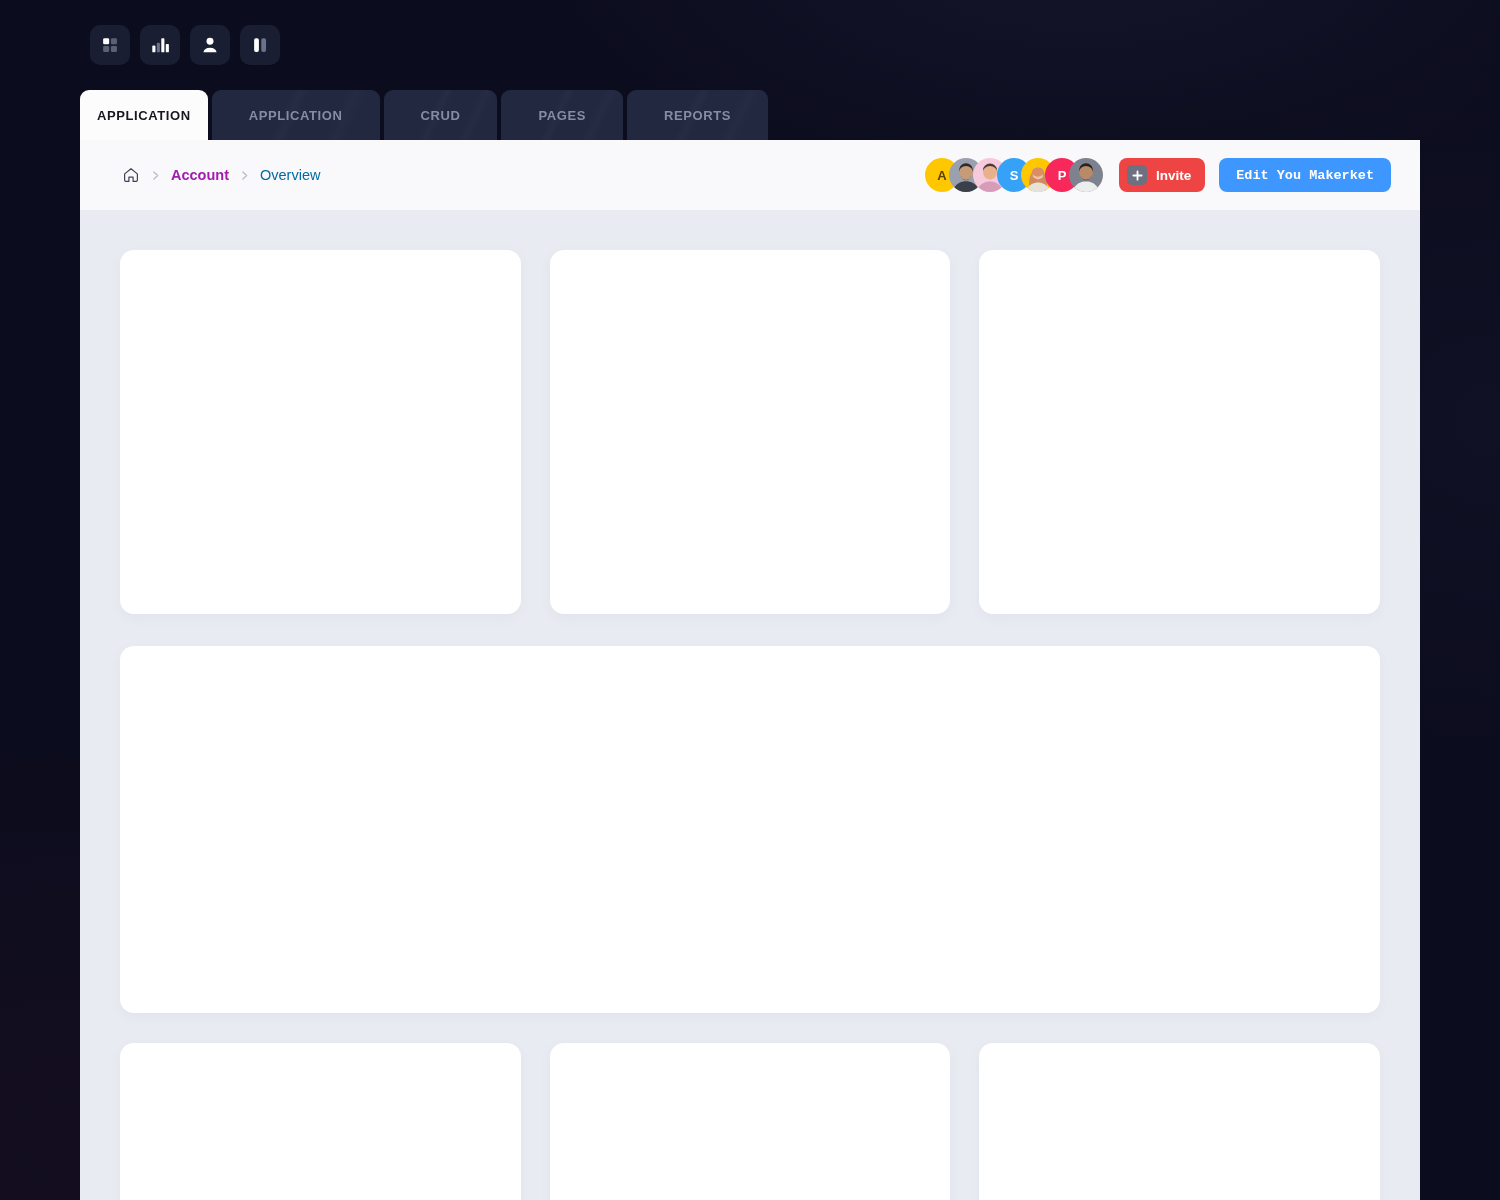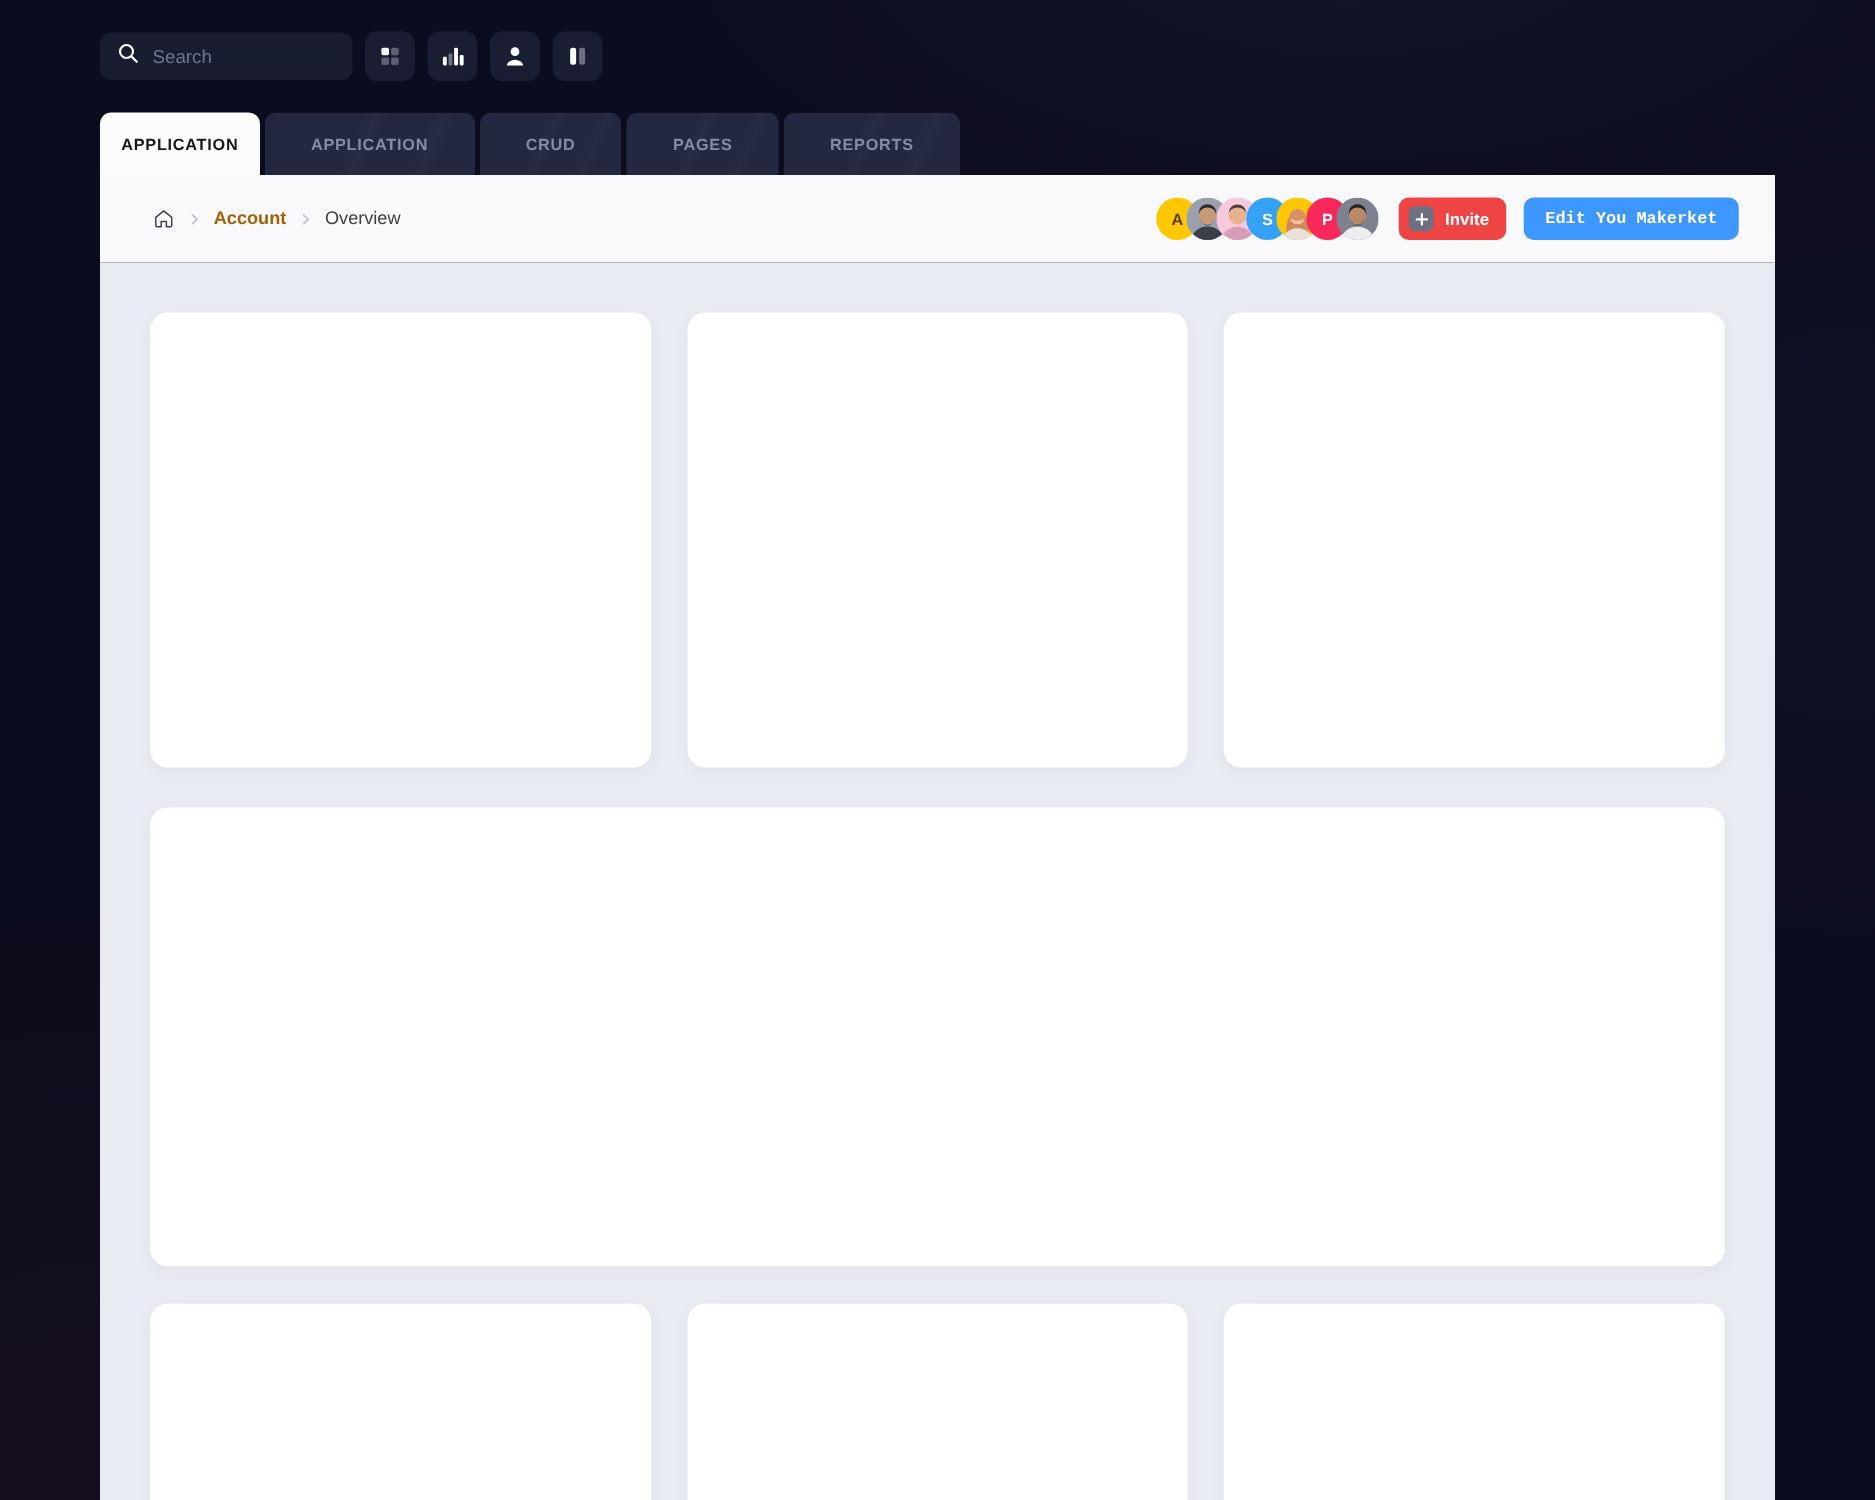--- a/index.html
+++ b/index.html
@@ -52,22 +52,22 @@
 
   
   .panel { margin:0 80px; width:1340px; height:1060px; }
   .toolbar-row {
     height:70px; background:#f9f9fb;
     display:flex; align-items:center; justify-content:space-between;
     padding:0 29px 0 42px;
   }
   .breadcrumb { display:flex; align-items:center; color:#3f4254; }
   .crumb-sep { margin:0 9px; display:flex; align-items:center; }
-  .crumb-link { font-size:14.5px; font-weight:700; color:#a16207; cursor:pointer; }
-  .crumb-current { font-size:14.5px; color:#404040; }
+  .crumb-link { font-size:14.5px; font-weight:700; color:#a21caf; cursor:pointer; }
+  .crumb-current { font-size:14.5px; color:#0369a1; }
   .home-link { display:flex; align-items:center; cursor:pointer; }
 
   .toolbar-right { display:flex; align-items:center; }
   .avatar-stack { display:flex; align-items:center; }
   .avatar {
     width:34px; height:34px; border-radius:50%; overflow:hidden; flex:0 0 auto;
     display:flex; align-items:center; justify-content:center;
     font-size:13px; font-weight:700; cursor:pointer; position:relative;
   }
   .avatar + .avatar { margin-left:-10px; }
@@ -103,29 +103,20 @@
   .card-wide { height:367px; margin-top:32px; }
   .row-bottom { margin-top:30px; }
   .row-bottom .card { height:360px; }
 </style>
 </head>
 <body>
 
 <header class="app-header">
 
   <div class="header-right">
-    <div class="search-box">
-      <span>
-        <svg width="19" height="19" viewBox="0 0 22 22" fill="none">
-          <circle cx="9.5" cy="9.5" r="6" stroke="#ffffff" stroke-width="2"></circle>
-          <path d="M14 14 L19 19" stroke="#ffffff" stroke-width="2" stroke-linecap="round"></path>
-        </svg>
-      </span>
-      <input type="text" placeholder="Search" style="">
-    </div>
 
     <button class="icon-btn">
       <svg width="22" height="22" viewBox="0 0 24 24">
         <rect x="4.5" y="4.5" width="6.6" height="6.6" rx="1.4" fill="#ffffff"></rect>
         <rect x="13" y="4.5" width="6.6" height="6.6" rx="1.4" fill="#5b6175"></rect>
         <rect x="4.5" y="13" width="6.6" height="6.6" rx="1.4" fill="#5b6175"></rect>
         <rect x="13" y="13" width="6.6" height="6.6" rx="1.4" fill="#5b6175"></rect>
       </svg>
     </button>
     <button class="icon-btn">

